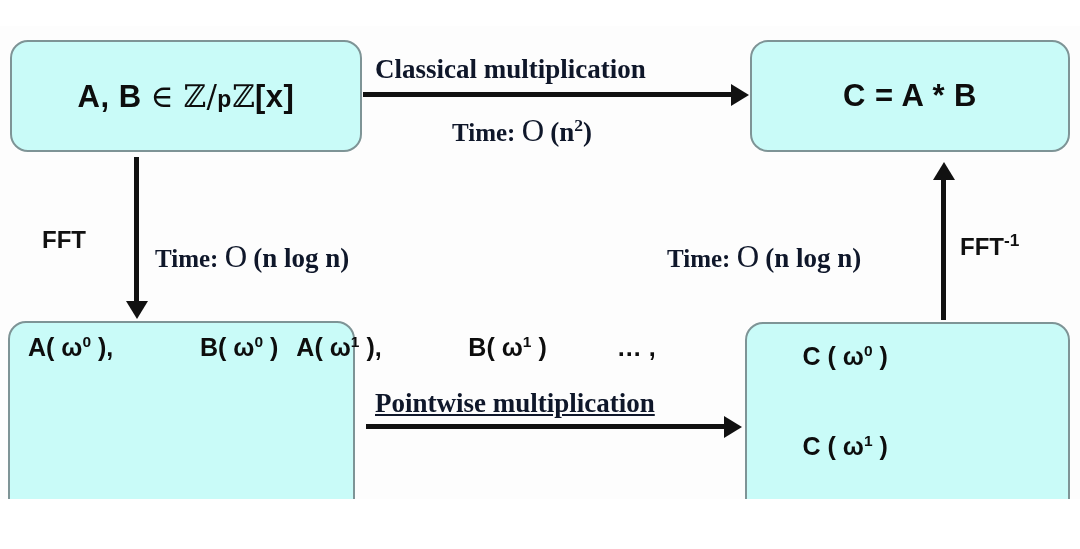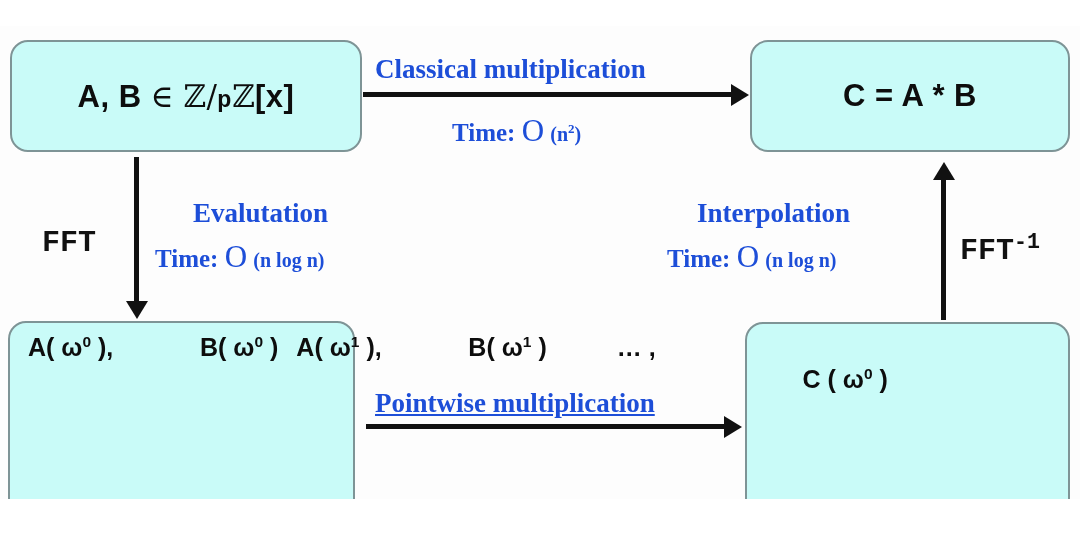--- a/index.html
+++ b/index.html
@@ -149,52 +149,52 @@
 
   #arrow-classical  { left: 363px; top: 66px;  width: 370px; }
   #arrow-pointwise  { left: 366px; top: 398px; width: 360px; }
   #arrow-fft        { left: 134px; top: 131px; height: 146px; }
   #arrow-ifft       { left: 941px; top: 152px; height: 142px; }
 
   
   .lbl {
     position: absolute;
     font-family: "Liberation Serif", serif;
-    color: #1d4ed8;
+    color: #0f172a;
     font-weight: bold;
     white-space: nowrap;
   }
   .lbl-title { font-size: 27px; }
   .lbl-time  { font-size: 25px; }
   .lbl-time .bigO {
     font-size: 31px;
     font-weight: normal;
     font-family: "Liberation Serif", serif;
   }
-  .lbl-time .arg { font-size: 20px; }
+  .lbl-time .arg { font-size: 27px; }
   .lbl-time .arg sup { font-size: 0.65em; }
 
   #lbl-classical-title { left: 375px; top: 28px; }
   #lbl-classical-time  { left: 452px; top: 87px; }
 
   #lbl-eval-title      { left: 193px; top: 172px; }
   #lbl-eval-time       { left: 155px; top: 213px; }
 
   #lbl-interp-title    { left: 697px; top: 172px; }
   #lbl-interp-time     { left: 667px; top: 213px; }
 
   #lbl-pointwise-title { left: 375px; top: 362px; text-decoration: underline; }
   #lbl-pointwise-time  { left: 468px; top: 427px; }
 
   .lbl-sans {
     position: absolute;
-    font-family: Liberation Mono, monospace;
+    font-family: Liberation Sans, sans-serif;
     font-weight: bold;
     color: #111111;
-    font-size: 30px;
+    font-size: 24px;
     white-space: nowrap;
   }
   #lbl-fft  { left: 42px;  top: 200px; }
   #lbl-ifft { left: 960px; top: 204px; }
   #lbl-ifft sup { font-size: 0.72em; }
 </style>
 </head>
 <body>
 
 <div id="canvas">
@@ -229,38 +229,37 @@
       </div>
 
     </div>
   </div>
 
   <div class="node" id="node-ceval">
     <div class="c-list">
 
       <div class="c-row"><span>C (  ω</span><sup>0</sup><span> )</span></div>
 
+      <div class="c-row"><span>C (  ω</span><sup>1</sup><span> )</span></div>
 
       <div class="c-row dots"><span>…</span></div>
 
 
     </div>
   </div>
 
   <div class="arrow-h" id="arrow-classical"></div>
   <div class="arrow-h" id="arrow-pointwise"></div>
   <div class="arrow-v down" id="arrow-fft"></div>
   <div class="arrow-v up" id="arrow-ifft"></div>
 
   <div class="lbl lbl-title" id="lbl-classical-title">Classical multiplication</div>
   <div class="lbl lbl-time" id="lbl-classical-time"><span>Time:</span>&nbsp;<span class="bigO">O</span>&nbsp;<span class="arg"><span>(n</span><sup>2</sup><span>)</span></span></div>
 
   <div class="lbl-sans" id="lbl-fft">FFT</div>
-  <div class="lbl lbl-title" id="lbl-eval-title">Evalutation</div>
   <div class="lbl lbl-time" id="lbl-eval-time"><span>Time:</span>&nbsp;<span class="bigO">O</span>&nbsp;<span class="arg">(n log n)</span></div>
 
-  <div class="lbl lbl-title" id="lbl-interp-title">Interpolation</div>
   <div class="lbl lbl-time" id="lbl-interp-time"><span>Time:</span>&nbsp;<span class="bigO">O</span>&nbsp;<span class="arg">(n log n)</span></div>
   <div class="lbl-sans" id="lbl-ifft"><span>FFT</span><sup>-1</sup></div>
 
   <div class="lbl lbl-title" id="lbl-pointwise-title">Pointwise  multiplication</div>
 
 </div>
 
 </body></html>

